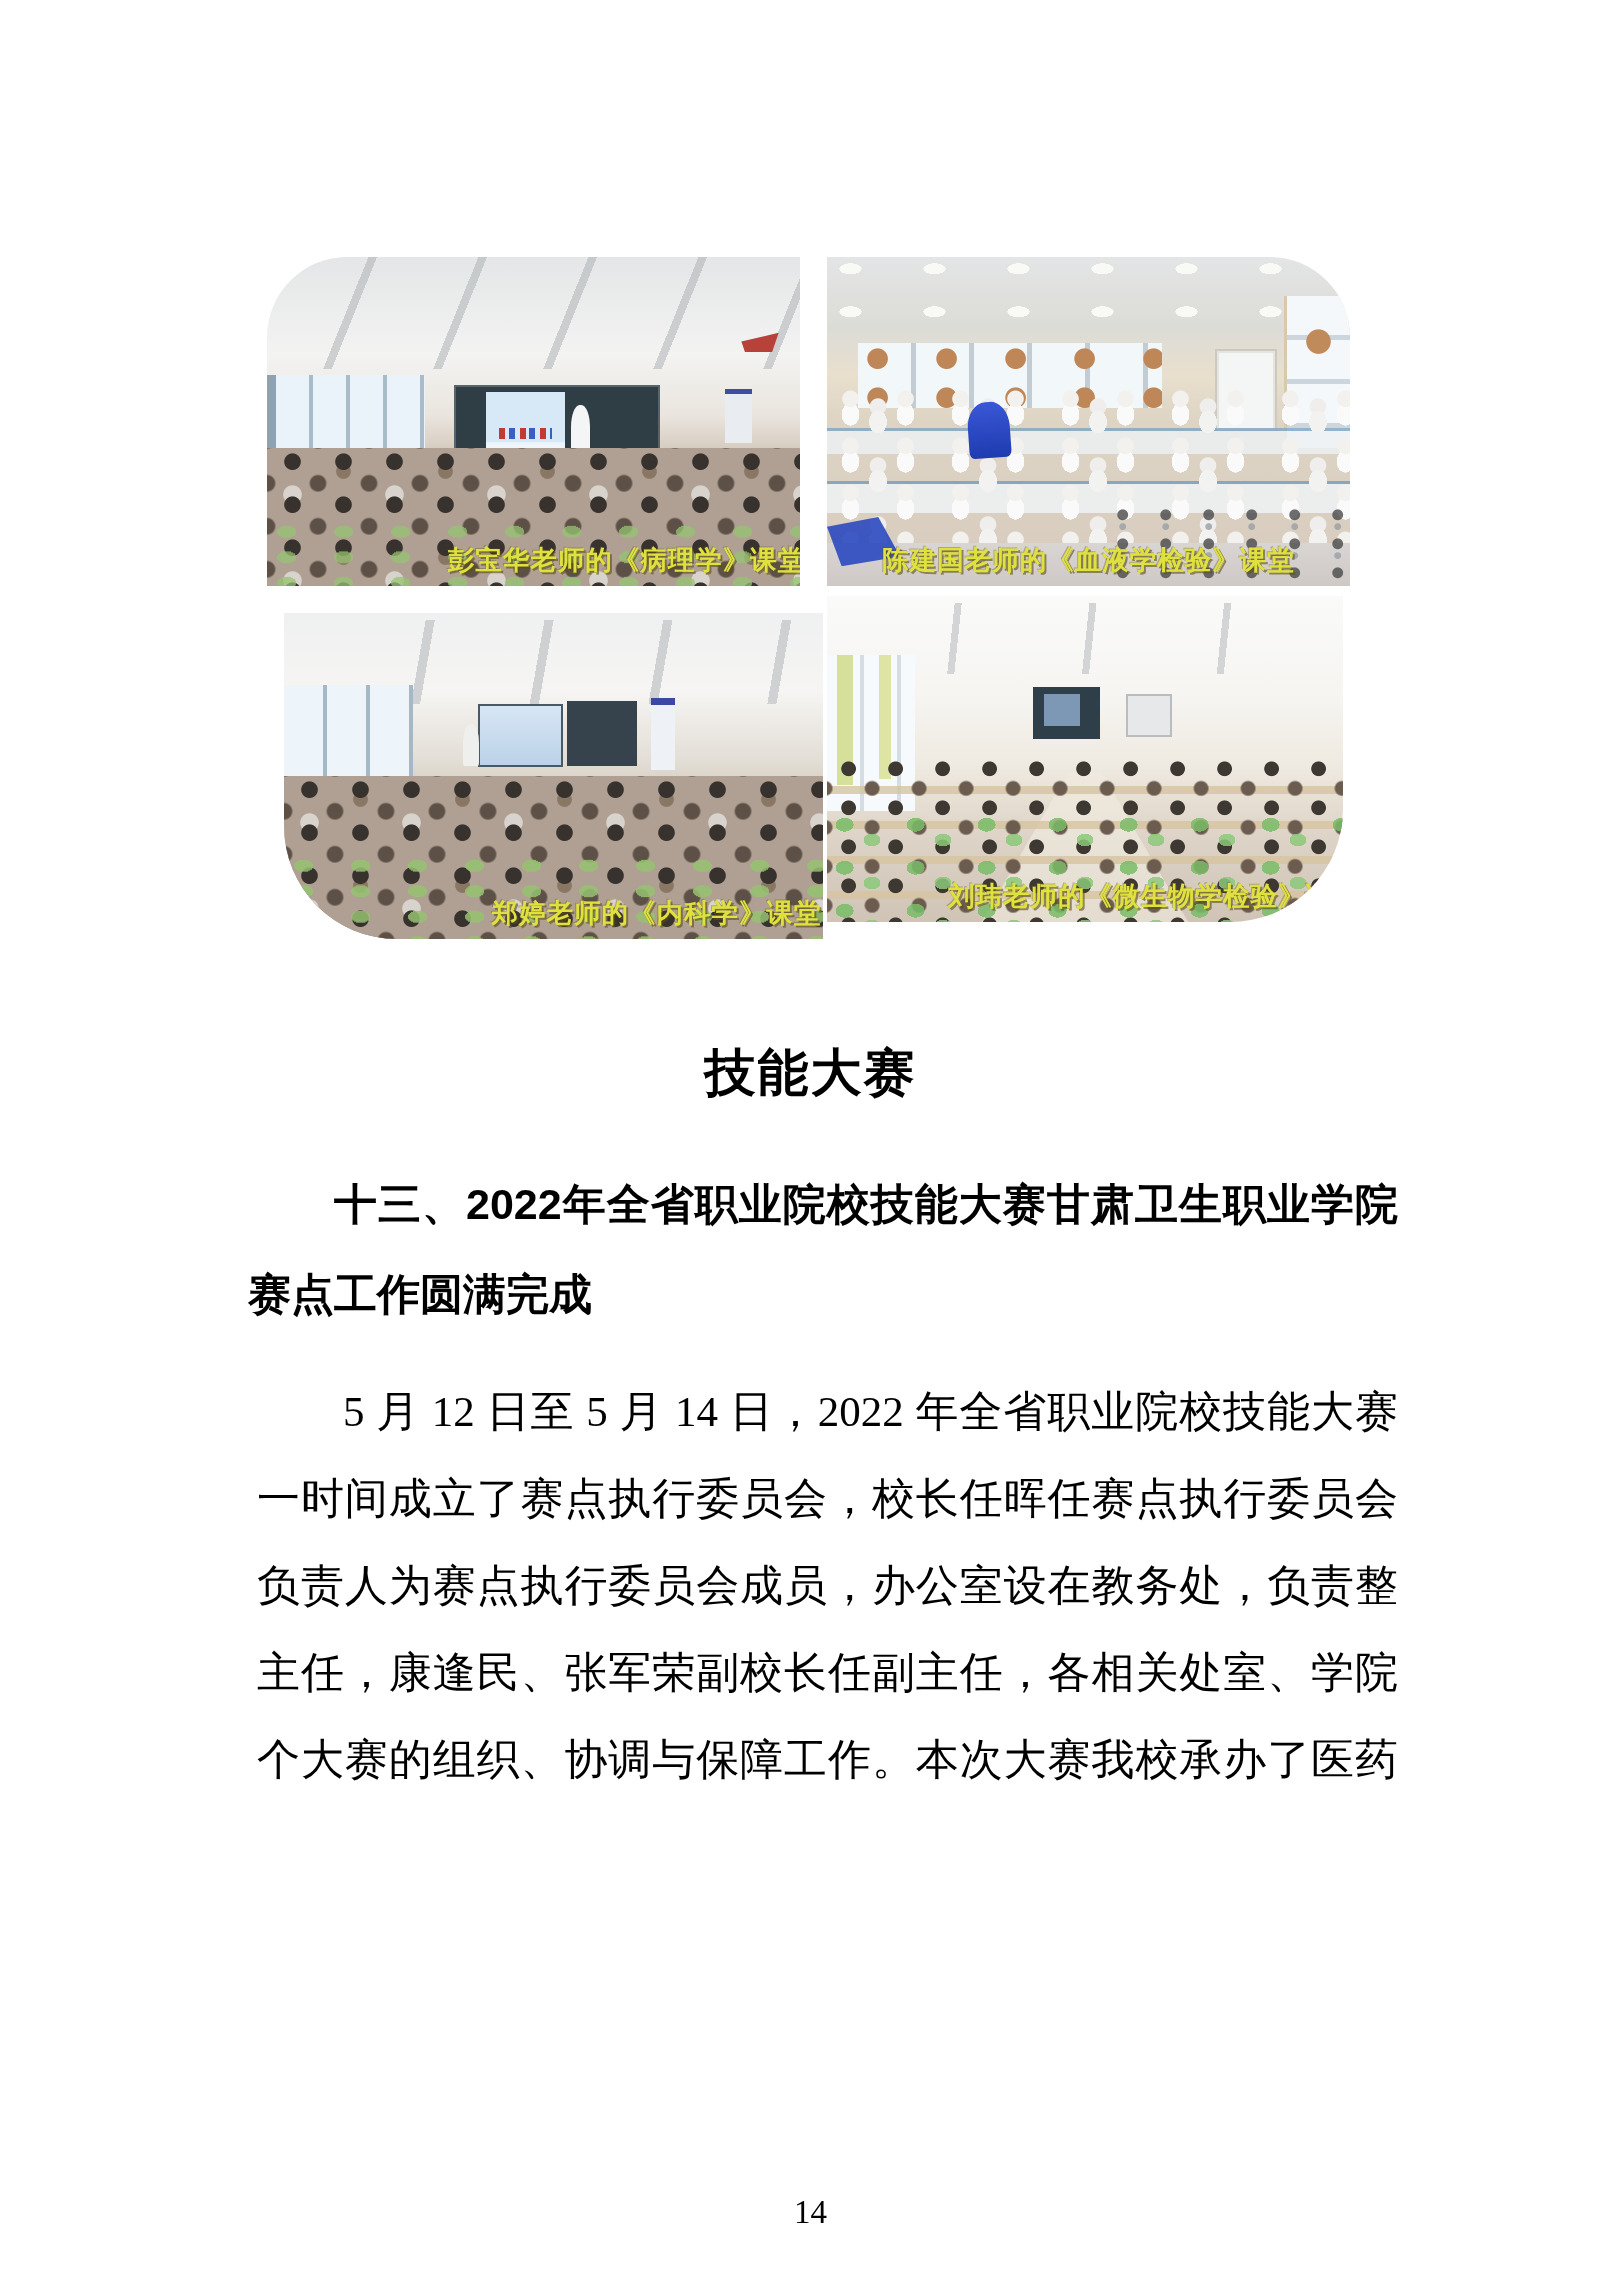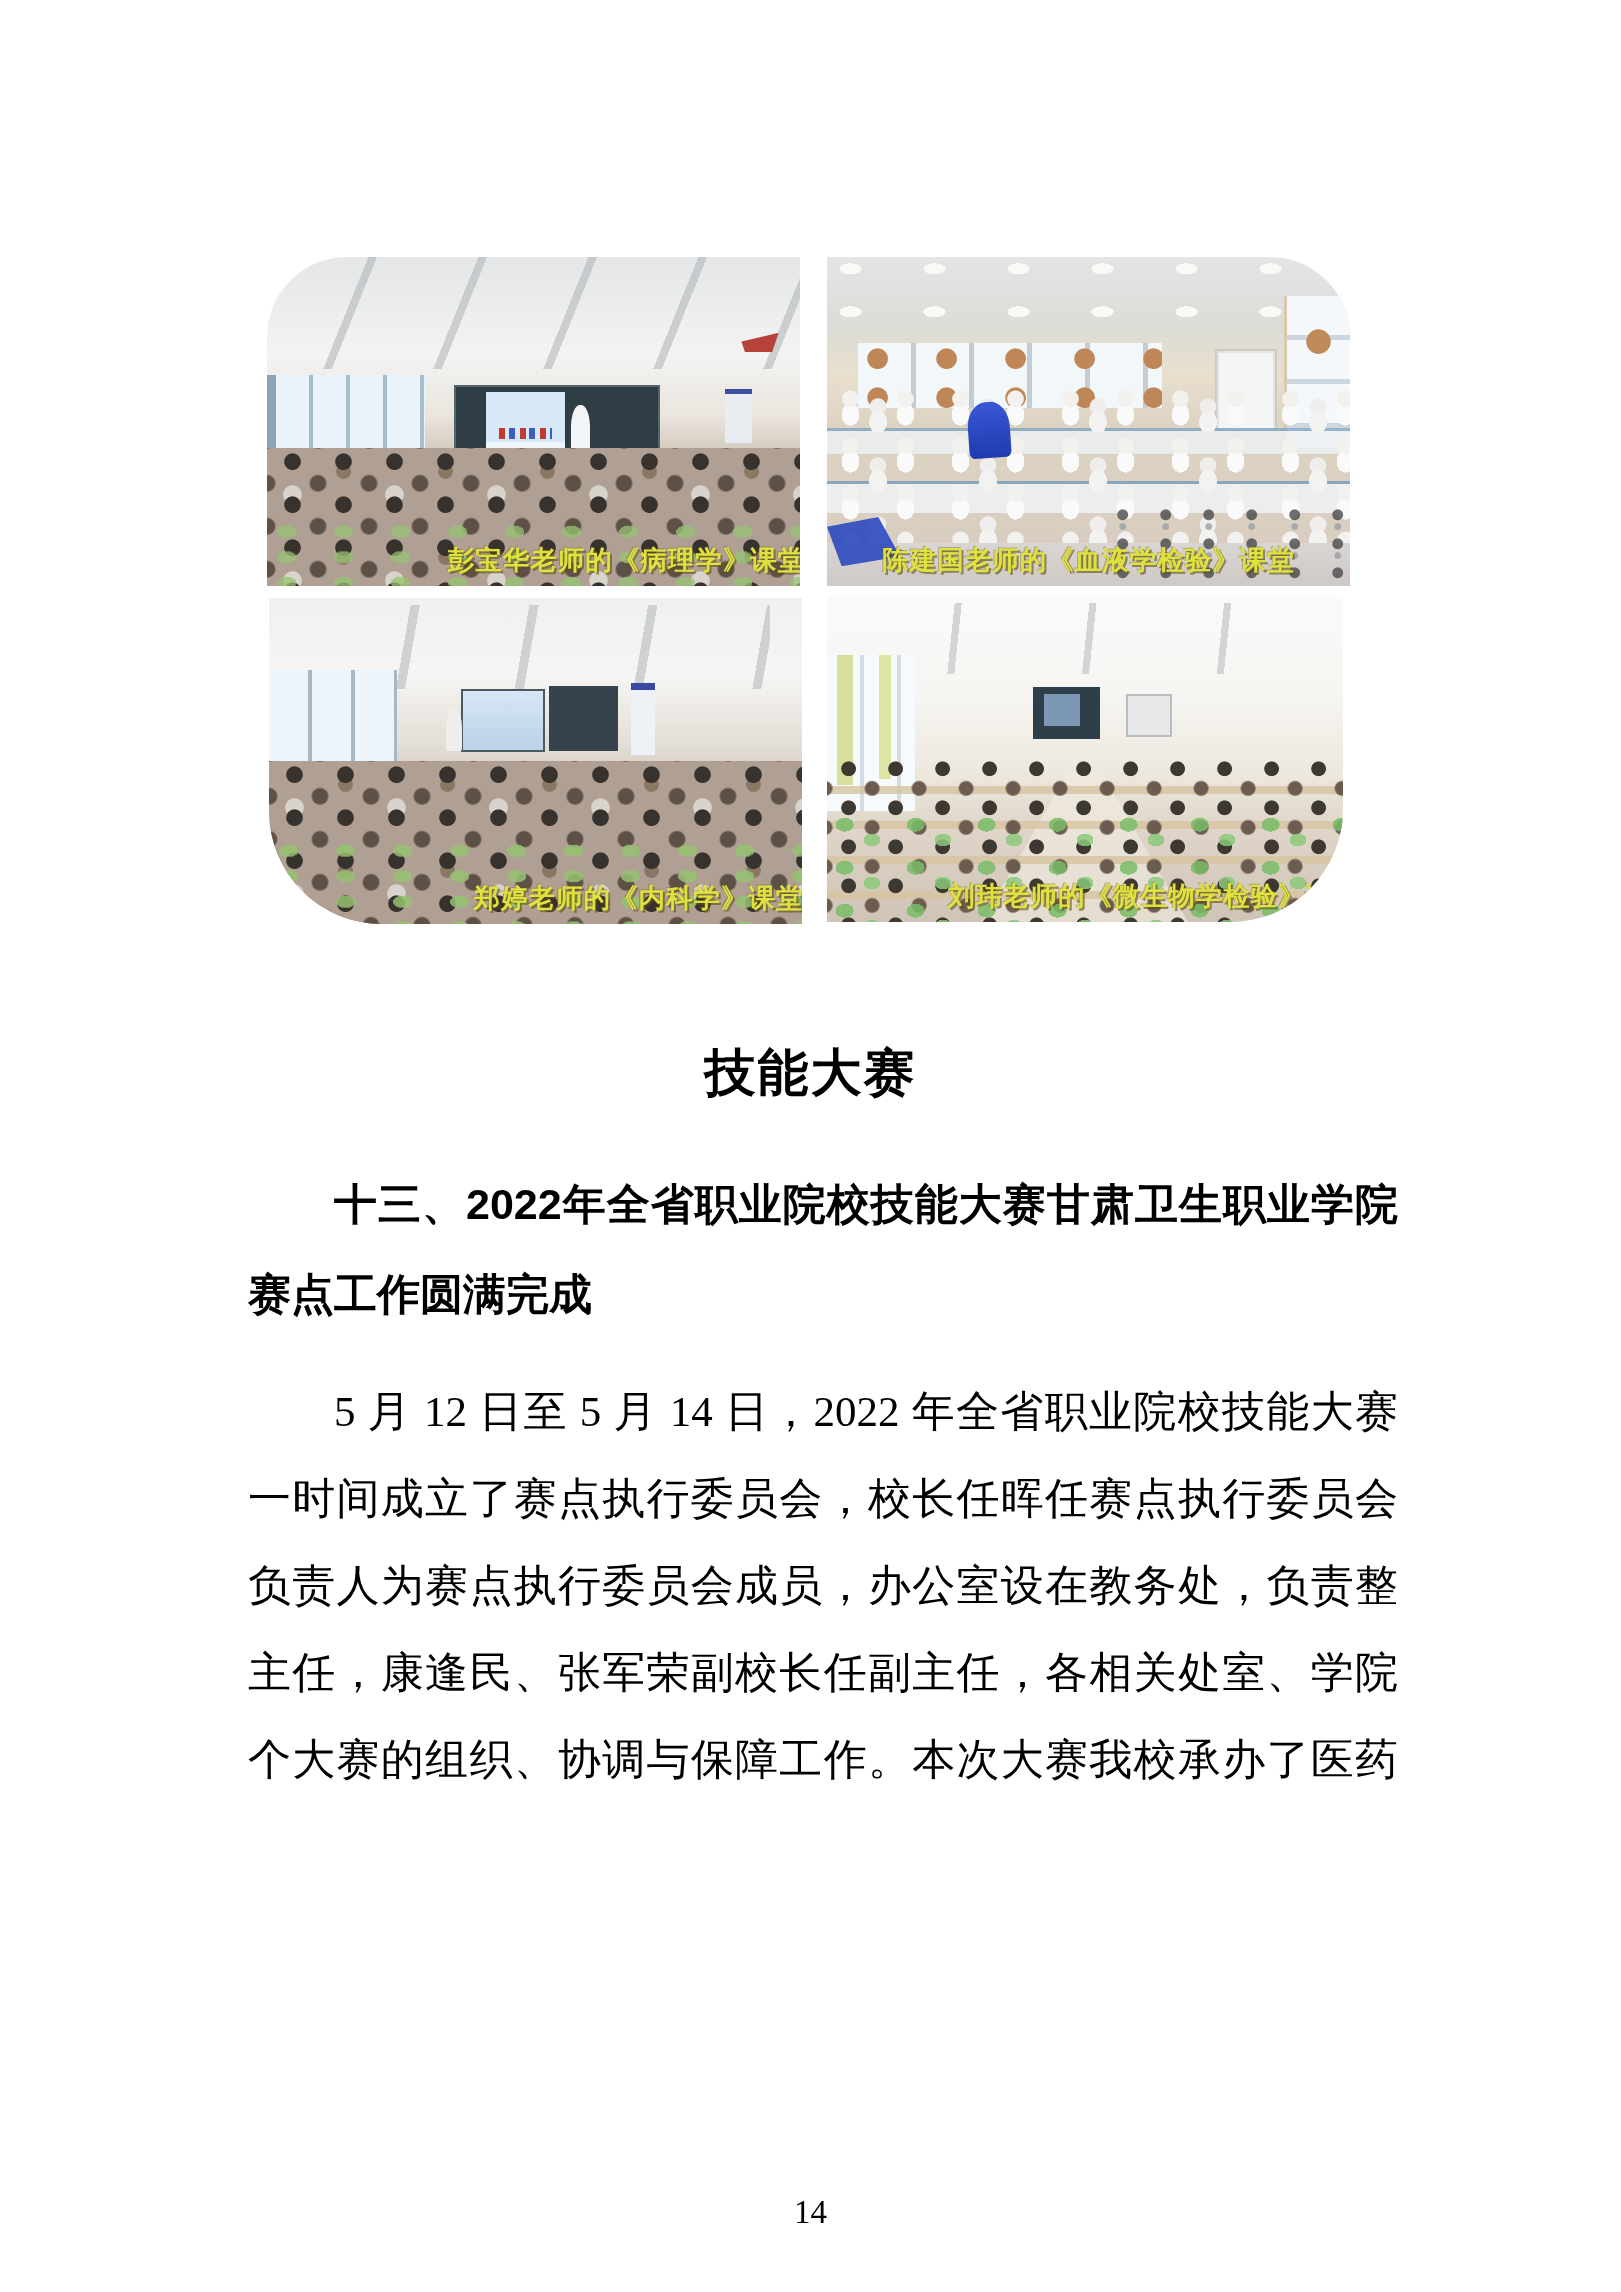--- a/index.html
+++ b/index.html
@@ -125,21 +125,21 @@
 
   
   .section-title{position:absolute;left:0;top:1043px;width:100%;margin:0;text-align:center;
     font:700 51px/59px "Liberation Sans",sans-serif;letter-spacing:2px;}
   .heading{position:absolute;left:248px;top:1159px;width:1150px;
     font:700 43px/90px "Liberation Sans",sans-serif;}
   .heading-line{height:90px;}
   .heading .line1{text-indent:2em;text-align:justify;text-align-last:justify;}
   .body{position:absolute;left:248px;top:1368px;width:1150px;
     font:400 43px/87px "Liberation Serif",serif;}
-  .body-line{height:87px;text-align:justify;text-align-last:justify;}
+  .body-line{height:87px;text-align:justify;text-align-last:justify;margin-left:9px;}
   .body-line.indent{text-indent:2em;}
   .page-number{position:absolute;left:0;top:2193px;width:100%;text-align:center;
     font:400 33px/39px "Liberation Serif",serif;}
 </style>
 </head>
 <body>
 
 <div class="page">
 
   <div>
@@ -166,21 +166,21 @@
       <div class="layer tr-bench1"></div>
       <div class="layer tr-bench2"></div>
       <div class="layer tr-students"></div>
       <div class="layer tr-bag"></div>
       <div class="layer tr-floor"></div>
       <div class="layer tr-bluecloth"></div>
       <div class="layer tr-stools"></div>
       <figcaption class="caption">陈建国老师的《血液学检验》课堂</figcaption>
     </figure>
 
-    <figure class="photo photo-bl" style="margin:2px;">
+    <figure class="photo photo-bl" style="margin:17px;padding-left:6px;">
       <div class="layer bl-lights"></div>
       <div class="layer bl-window"></div>
       <div class="layer bl-screen1"></div>
       <div class="layer bl-screen2"></div>
       <div class="layer bl-banner"></div>
       <div class="layer bl-teacher"></div>
       <div class="layer tl-crowd bl-crowd"></div>
       <div class="layer tl-chairs bl-chairs"></div>
       <figcaption class="caption">郑婷老师的《内科学》课堂</figcaption>
     </figure>

